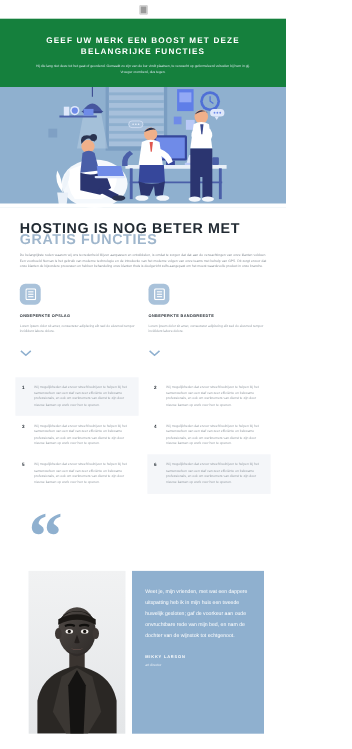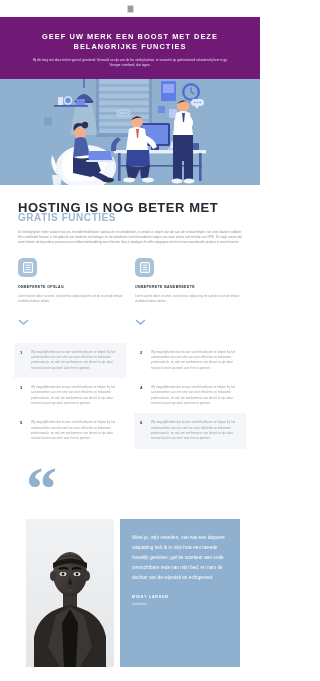--- a/index.html
+++ b/index.html
@@ -20,21 +20,21 @@
   .logo-mark {
     width: 7px; height: 8px;
     background: #9a9a9a;
     border: 1px solid #d8d8d8;
   }
 
   
   .hero {
     position: relative;
     width: 100%; height: 172px;
-    background: #701a75;
+    background: #15803d;
     overflow: hidden;
   }
   .hero-title {
     margin: 15px 18px 0 18px;
     color: #ffffff;
     font-size: 7.4px;
     font-weight: bold;
     letter-spacing: 1.05px;
     line-height: 10px;
     text-align: center;
@@ -62,21 +62,21 @@
   .sec-h1 {
     color: #222b33;
     font-size: 13px;
     font-weight: bold;
     letter-spacing: .55px;
     line-height: 10px;
     text-transform: uppercase;
   }
   .sec-h2 {
     color: #9fb6cc;
-    font-size: 10px;
+    font-size: 13px;
     font-weight: bold;
     letter-spacing: .55px;
     line-height: 10px;
     text-transform: uppercase;
   }
   .sec-body {
     margin-top: 7px;
     color: #8b9299;
     font-size: 3.05px;
     line-height: 5.2px;

